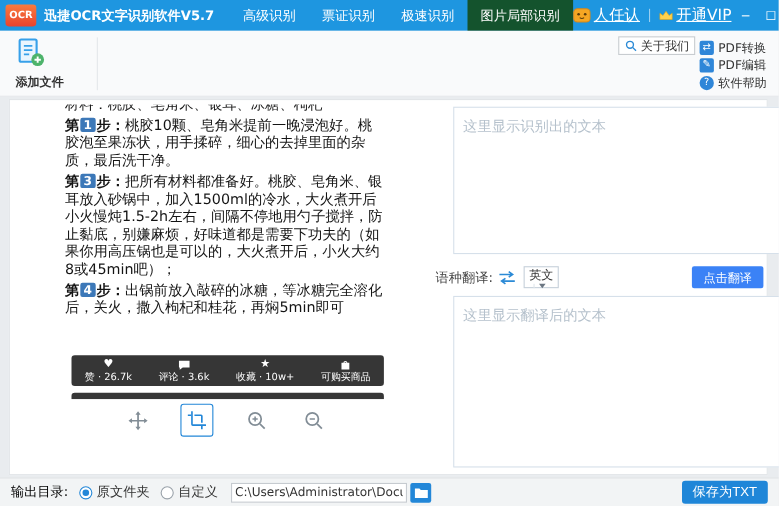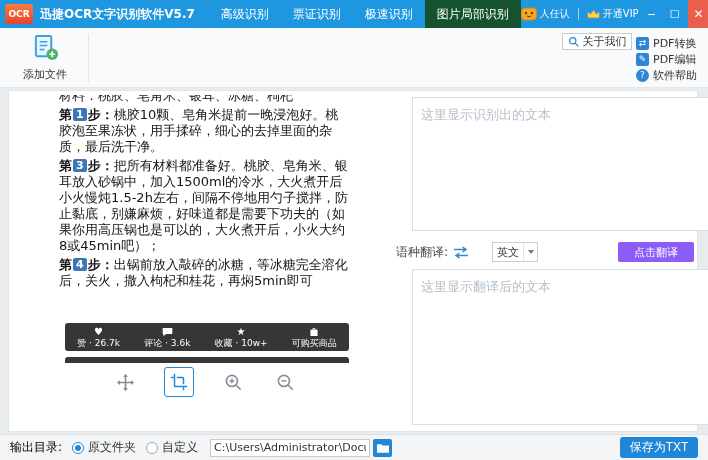--- a/index.html
+++ b/index.html
@@ -11,27 +11,27 @@
     -webkit-font-smoothing:antialiased;
   }
   
   .titlebar { position:absolute; left:0; top:0; width:708px; height:28px; background:#1e96e0; display:flex; align-items:center; }
   .app-logo { width:28px; height:20px; margin-left:5px; border-radius:3px; background:linear-gradient(180deg,#f97b3d,#e8432e); color:#fff; font-size:9px; font-weight:bold; display:flex; align-items:center; justify-content:center; flex:0 0 auto; }
   .window-title { color:#fff; font-size:12px; font-weight:bold; margin-left:7px; white-space:nowrap; }
   .tabs { display:flex; margin-left:14px; height:28px; }
   .tab { padding:0 12px; line-height:28px; font-size:12px; color:#fff; white-space:nowrap; cursor:default; }
   .tab.active { background:#14532d; }
   .tb-right { margin-left:auto; display:flex; align-items:center; height:28px; }
-  .auth-button, .vip-button { display:flex; align-items:center; gap:3px; color:#fff; font-size:10px; white-space:nowrap; }
+  .auth-button, .vip-button { display:flex; align-items:center; gap:3px; color:#fff; font-size:14px; white-space:nowrap;text-decoration:underline; }
   .tb-divider { width:1px; height:12px; background:rgba(255,255,255,.55); margin:0 8px; }
   .win-btn { width:20px; height:28px; display:flex; align-items:center; justify-content:center; color:#fff; font-size:11px; margin-left:3px; }
   .win-btn.close { width:22px; background:#e8604c; font-size:12px; }
   
   .toolbar { position:absolute; left:0; top:28px; width:708px; height:60px; background:#f9fafb; border-bottom:1px solid #e4e7ea; }
-  .add-file { position:absolute; left:14px; top:6px; width:62px; text-align:center; cursor:default; }
+  .add-file { position:absolute; left:14px; top:6px; width:62px; text-align:left; cursor:default;font-weight:bold; }
   .add-file-label { font-size:11px; color:#333; margin-top:2px; display:block; }
   .toolbar-vdiv { position:absolute; left:88px; top:6px; width:1px; height:48px; background:#e4e7ea; }
   .about-box { position:absolute; left:562px; top:5px; width:70px; height:17px; border:1px solid #c8ccd0; background:#fff; display:flex; align-items:center; justify-content:center; gap:4px; font-size:11px; color:#333; }
   .side-btn { position:absolute; left:636px; display:flex; align-items:center; gap:4px; font-size:11px; color:#333; height:14px; cursor:default; }
   .mini-icon { width:13px; height:13px; border-radius:2px; background:#2f86d8; color:#fff; font-size:9px; line-height:13px; display:flex; align-items:center; justify-content:center; flex:0 0 auto; }
   .mini-icon.round { border-radius:50%; }
   
   .main-panel { position:absolute; left:8px; top:90px; width:690px; height:342px; background:#fff; border:1px solid #e2e5e8; }
   .preview-canvas { position:absolute; left:10px; top:4px; width:372px; height:268px; overflow:hidden; background:#fff; }
   .preview-text { margin:-7px 42px 0 40px; font-size:13px; line-height:16px; color:#141414; }
@@ -51,21 +51,21 @@
   .ocr-textarea { top:6px; height:134px; }
   .trans-textarea { top:178px; height:156px; }
   .ocr-textarea::placeholder, .trans-textarea::placeholder { color:#b5c1cc; }
   .translate-row { position:absolute; left:387px; top:150px; width:298px; height:22px; display:flex; align-items:center; }
   .translate-label { font-size:12px; color:#444; white-space:nowrap; }
   .select { height:20px; border:1px solid #c6d0da; background:#fff; display:flex; align-items:center; margin-left:5px; cursor:default; }
   .select-value { font-size:11px; color:#333; padding:0 4px; white-space:nowrap; }
   .caret-box { width:14px; height:100%; border-left:1px solid #e0e6ec; display:flex; align-items:center; justify-content:center; }
   .caret { width:0; height:0; border-left:3.5px solid transparent; border-right:3.5px solid transparent; border-top:4px solid #6b7682; }
   .swap-btn { width:26px; display:flex; align-items:center; justify-content:center; cursor:default; }
-  .translate-btn { margin-left:auto; width:76px; height:20px; background:#8b5cf6; color:#fff; font-size:11px; border:none; border-radius:2px; display:flex; align-items:center; justify-content:center; cursor:default; }
+  .translate-btn { margin-left:auto; width:65px; height:20px; background:#3b82f6; color:#fff; font-size:11px; border:none; border-radius:2px; display:flex; align-items:center; justify-content:center; cursor:default; }
   
   .bottom-bar { position:absolute; left:0; top:434px; width:708px; height:26px; background:#f2f4f5; border-top:1px solid #dfe2e5; display:flex; align-items:center; padding:0 10px; }
   .output-label { font-size:12px; color:#000000; white-space:nowrap; }
   .radio-opt { display:flex; align-items:center; margin-left:10px; font-size:12px; color:#333; gap:4px; white-space:nowrap; cursor:default; }
   .radio { width:12px; height:12px; border-radius:50%; background:#fff; position:relative; flex:0 0 auto; }
   .radio.sel { border:1px solid #2387d8; }
   .radio.sel::after { content:""; position:absolute; left:2px; top:2px; width:6px; height:6px; border-radius:50%; background:#2387d8; }
   .radio.unsel { border:1px solid #9aa2aa; }
   .path-input { margin-left:12px; width:160px; height:18px; border:1px solid #c6cbd0; font-size:11px; padding:0 3px; color:#333; outline:none; font-family:inherit; background:#fff; }
   .browse-btn { width:19px; height:18px; background:#2387d8; border:none; border-radius:2px; margin-left:3px; display:flex; align-items:center; justify-content:center; cursor:default; }
@@ -227,21 +227,21 @@
   <div class="translate-row">
     <span class="translate-label">语种翻译:</span>
     <div class="swap-btn">
       <span style="display:flex;">
         <svg width="18" height="13" viewBox="0 0 18 13">
             <path d="M2 3.5 H13 M10.5 1 L14 3.5 L10.5 6" stroke="#2b8ad6" stroke-width="1.5" fill="none"></path>
             <path d="M16 9.5 H5 M7.5 7 L4 9.5 L7.5 12" stroke="#2b8ad6" stroke-width="1.5" fill="none"></path>
           </svg>
       </span>
     </div>
-    <div class="select" style="margin-left:18px;">
+    <div class="select" style="margin-left:2px;flex-direction:column;">
       <span class="select-value">英文</span>
       <span class="caret-box">
           <span class="caret"></span>
         </span>
     </div>
     <button class="translate-btn">点击翻译</button>
   </div>
 
   <textarea class="trans-textarea" placeholder="这里显示翻译后的文本" style=""></textarea>
 </div>

